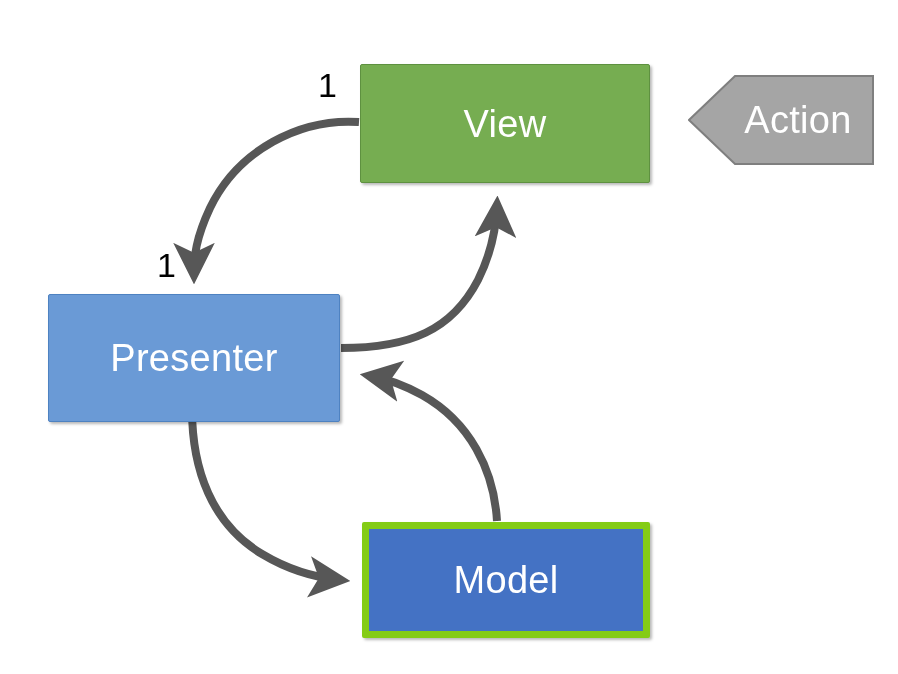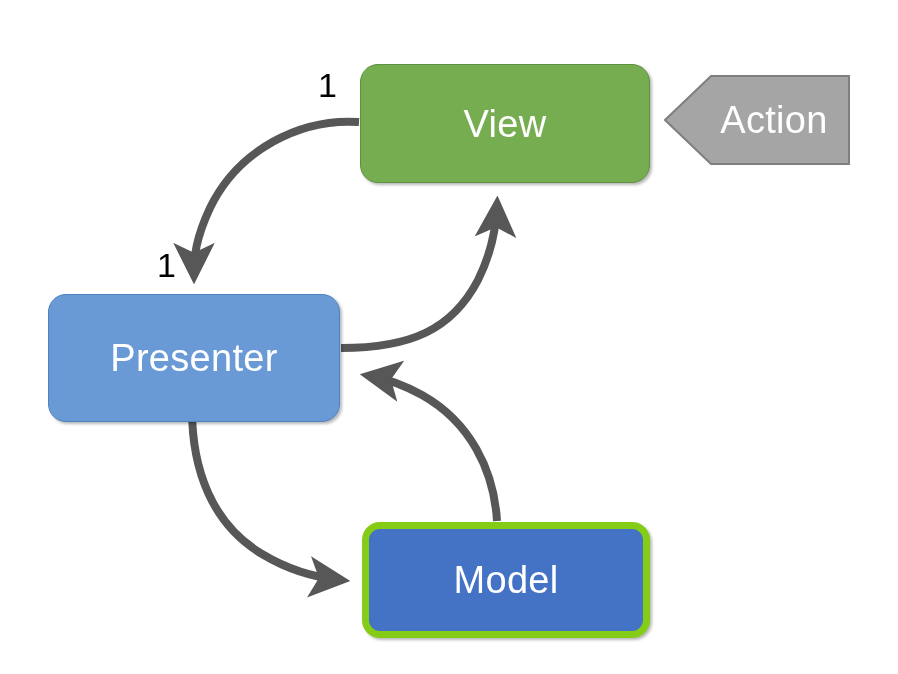--- a/index.html
+++ b/index.html
@@ -24,21 +24,21 @@
     top: 0;
     width: 898px;
     height: 674px;
   }
   .node {
     position: absolute;
     box-sizing: border-box;
     display: flex;
     align-items: center;
     justify-content: center;
-    border-radius: 18px;
+    border-radius: 2px;
     color: #ffffff;
     font-size: 38px;
     font-weight: 400;
     letter-spacing: 0.3px;
     line-height: 1;
     user-select: none;
   }
   #node-view {
     left: 360px;
     top: 64px;
@@ -60,21 +60,21 @@
   #node-model {
     left: 362px;
     top: 522px;
     width: 288px;
     height: 116px;
     background: #4472C4;
     border: 7px solid #84cc16;
     box-shadow: 2px 2px 3px rgba(0,0,0,0.28);
   }
   #node-action {
-    left: 664px;
+    left: 688px;
     top: 75px;
     width: 186px;
     height: 90px;
     border-radius: 0;
     background: transparent;
     border: none;
     box-shadow: none;
   }
   #node-action .pent-svg {
     position: absolute;

